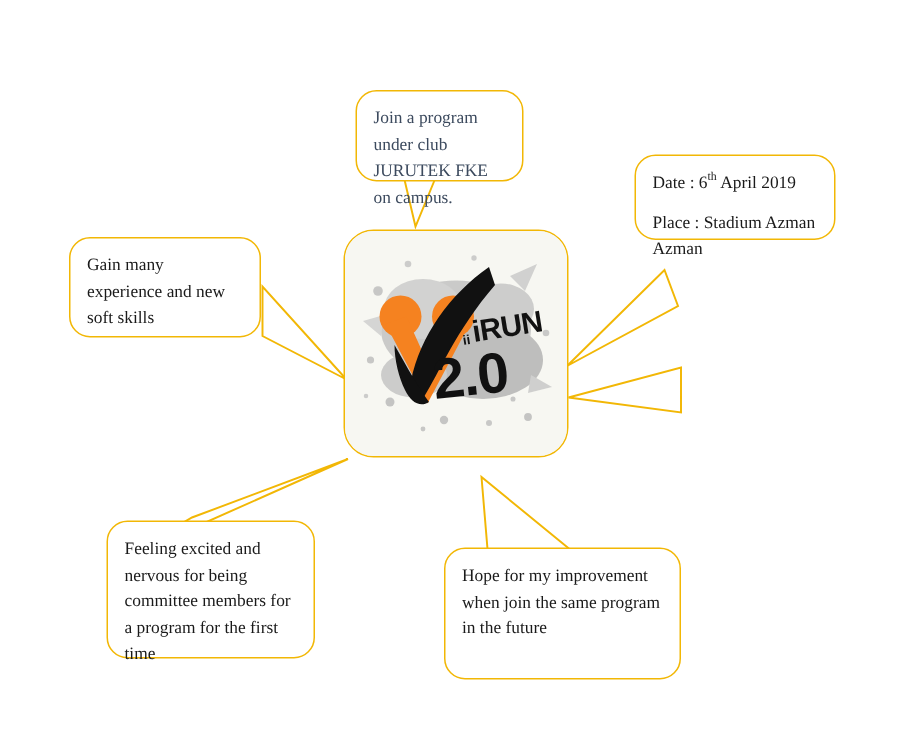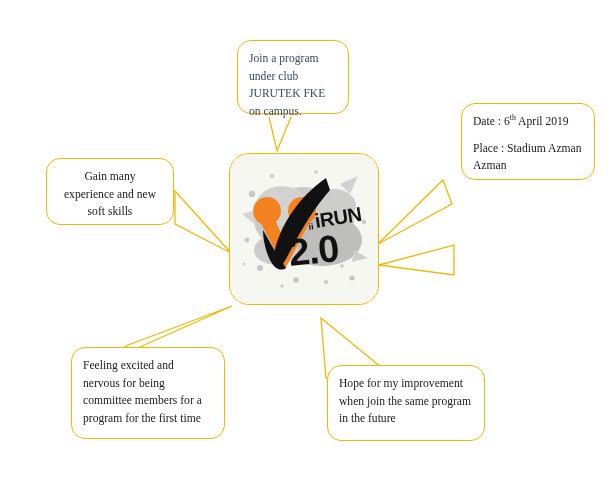--- a/index.html
+++ b/index.html
@@ -121,37 +121,37 @@
       <g>
         <text x="79" y="76" font-family="'Liberation Sans', sans-serif" font-size="9" font-weight="bold" fill="#111111" transform="rotate(-9 79 76)">ii</text>
         <text x="86" y="74" font-family="'Liberation Sans', sans-serif" font-size="20" font-weight="bold" fill="#111111" letter-spacing="-0.5" transform="rotate(-9 86 74)">iRUN</text>
       </g>
       <g>
         <text x="60" y="112" font-family="'Liberation Sans', sans-serif" font-size="38" font-weight="bold" fill="#111111" letter-spacing="-1" transform="rotate(-6 60 112)">2.0</text>
       </g>
     </svg>
   </div>
 
-  <div class="callout navy pad" style="left:237px; top:40px; width:112px; height:74px;">
+  <div class="callout navy pad" style="left:237px; top:60px; width:112px; height:61px;">
     <span class="txt">Join a program under club JURUTEK FKE on campus.</span>
   </div>
 
-  <div class="callout pad" style="left:461px; top:103px; width:134px; height:77px;">
+  <div class="callout pad" style="left:423px; top:103px; width:134px; height:57px;">
     <div style="margin-bottom:9px;">
       <span>Date : </span><span>6</span><sup>th</sup><span> April 2019</span>
     </div>
     <span class="txt">Place : Stadium Azman Azman</span>
   </div>
 
-  <div class="callout pad" style="left:46px; top:158px; width:128px; height:67px;text-align:center;">
+  <div class="callout pad" style="left:46px; top:158px; width:128px; height:67px;">
     <span class="txt">Gain many experience and new soft skills</span>
   </div>
 
 
-  <div class="callout pad" style="left:71px; top:347px; width:154px; height:92px;">
+  <div class="callout pad" style="left:71px; top:347px; width:139px; height:92px;">
     <span class="txt">Feeling excited and nervous for being committee members for a program for the first time</span>
   </div>
 
-  <div class="callout pad" style="left:296px; top:365px; width:158px; height:76px;margin-left:31px;">
+  <div class="callout pad" style="left:296px; top:365px; width:158px; height:88px;">
     <span class="txt">Hope for my improvement when join the same program in the future</span>
   </div>
 
 </div>
 
 </body></html>

